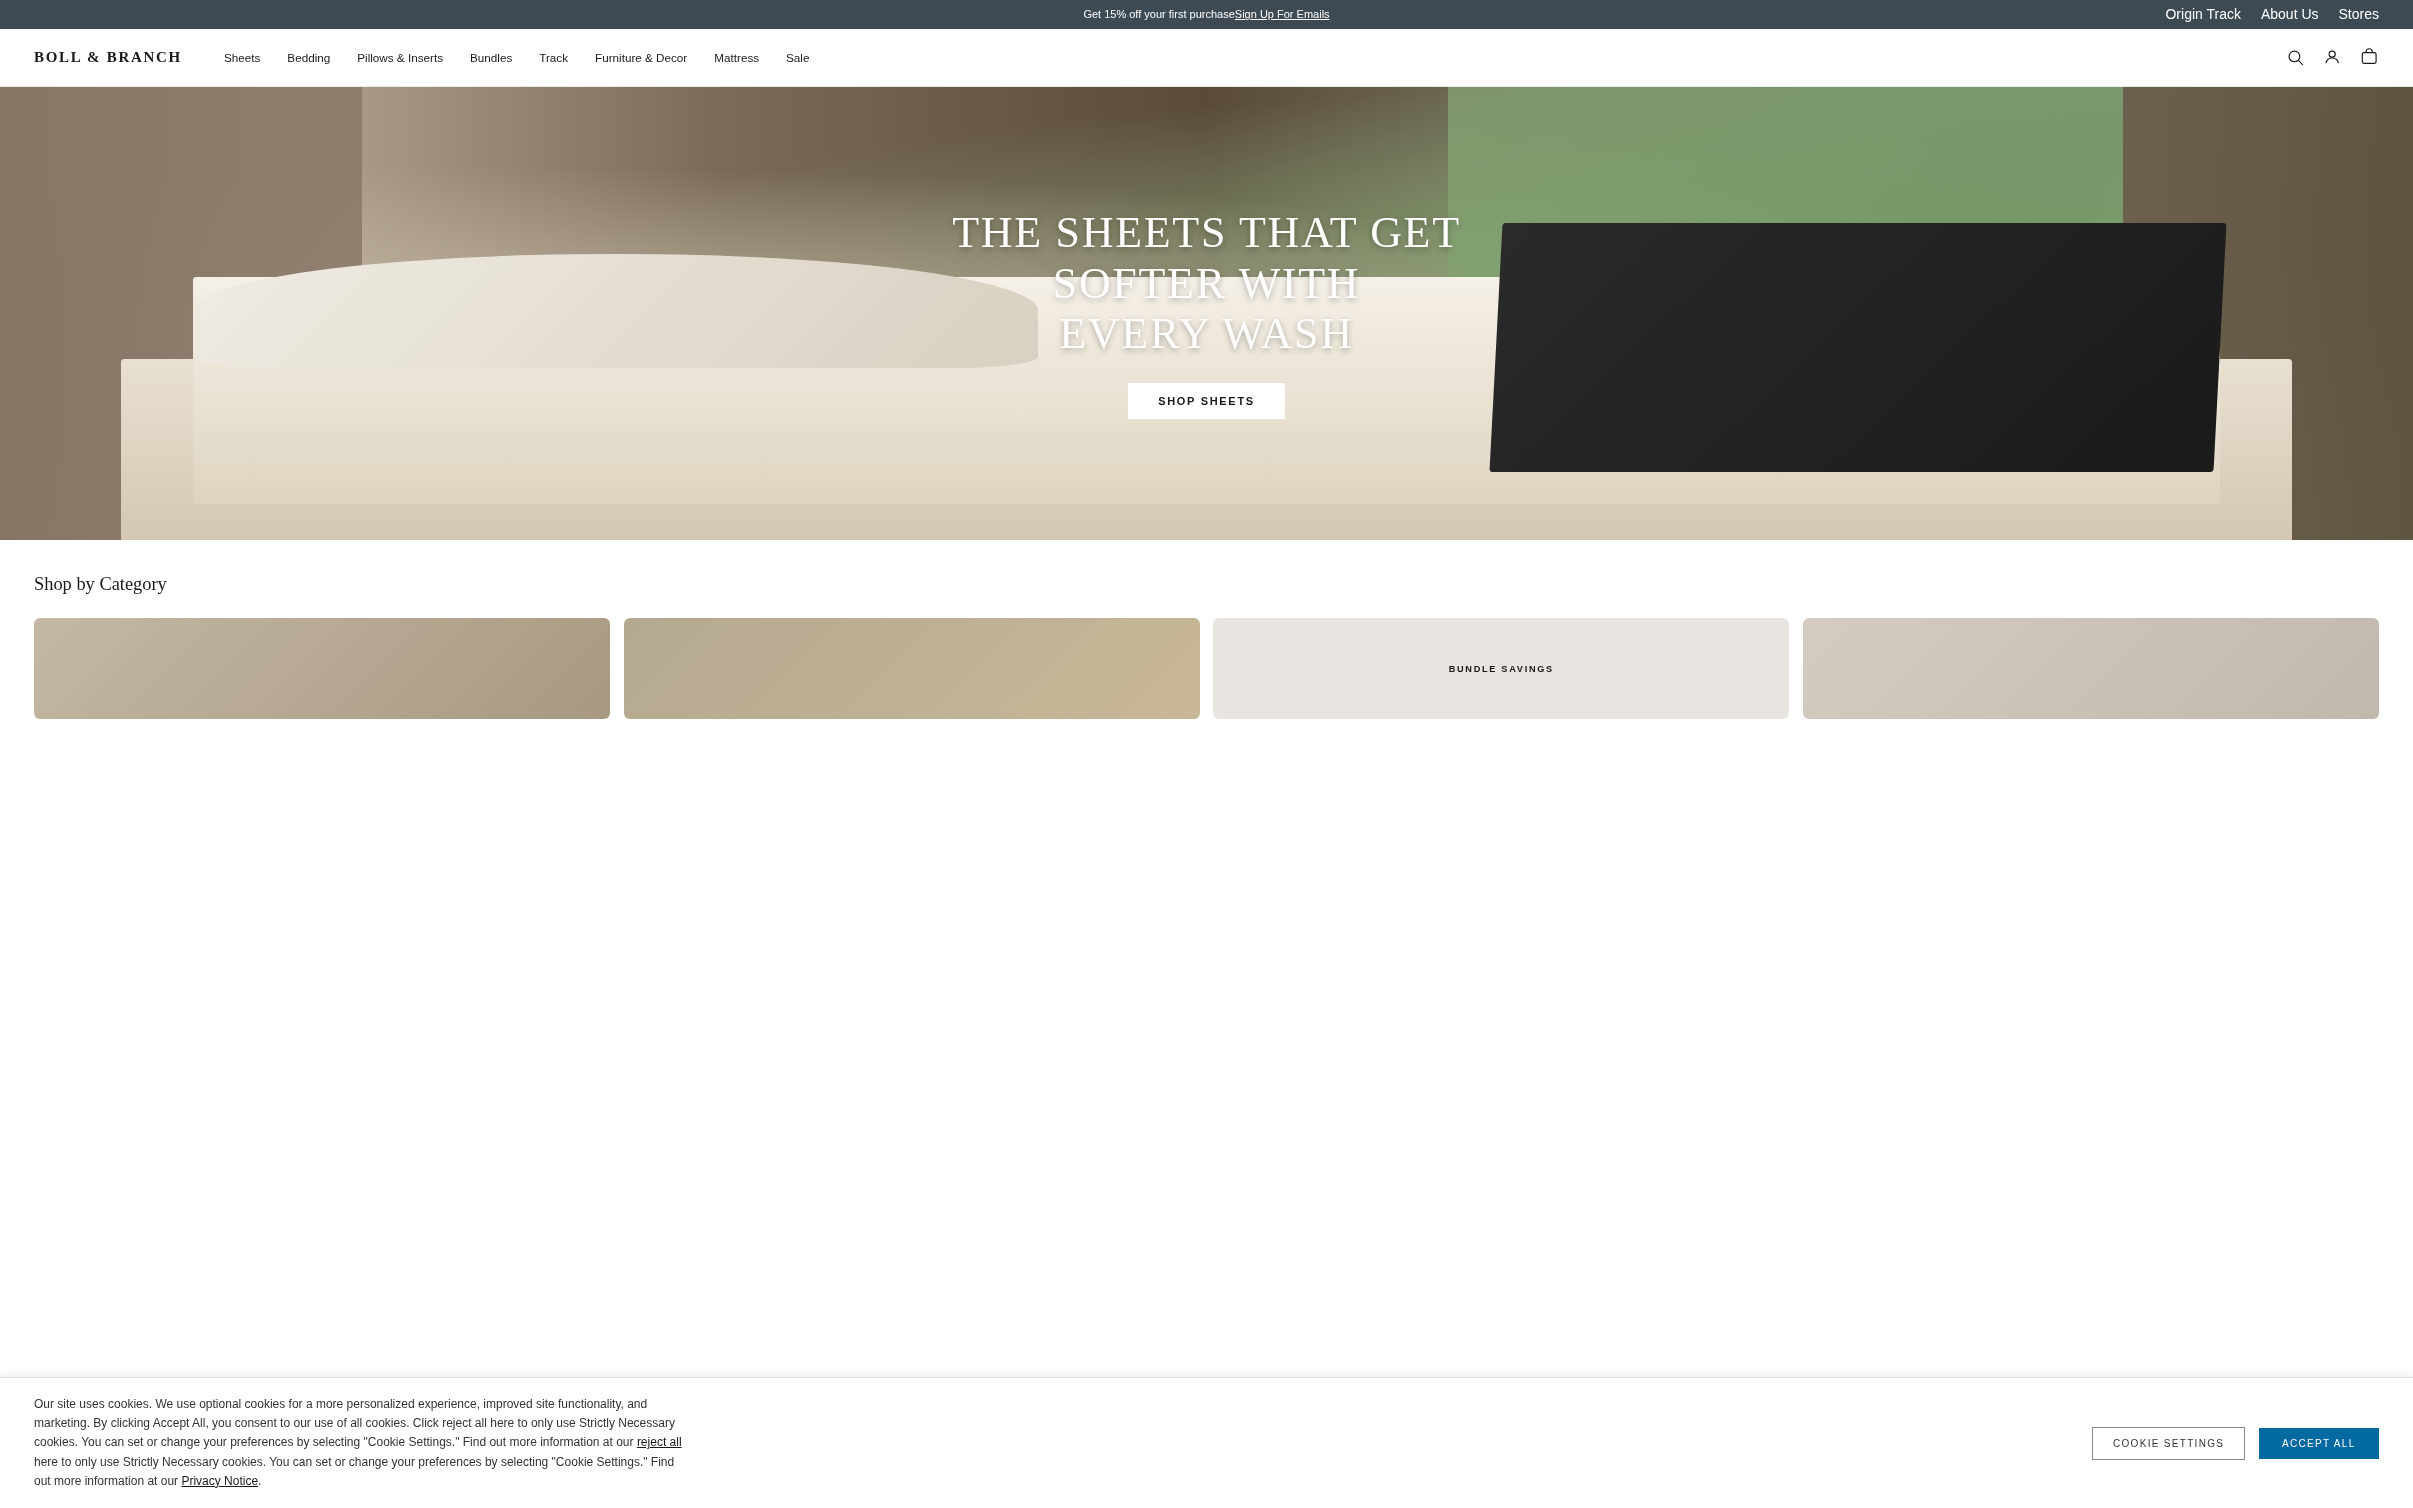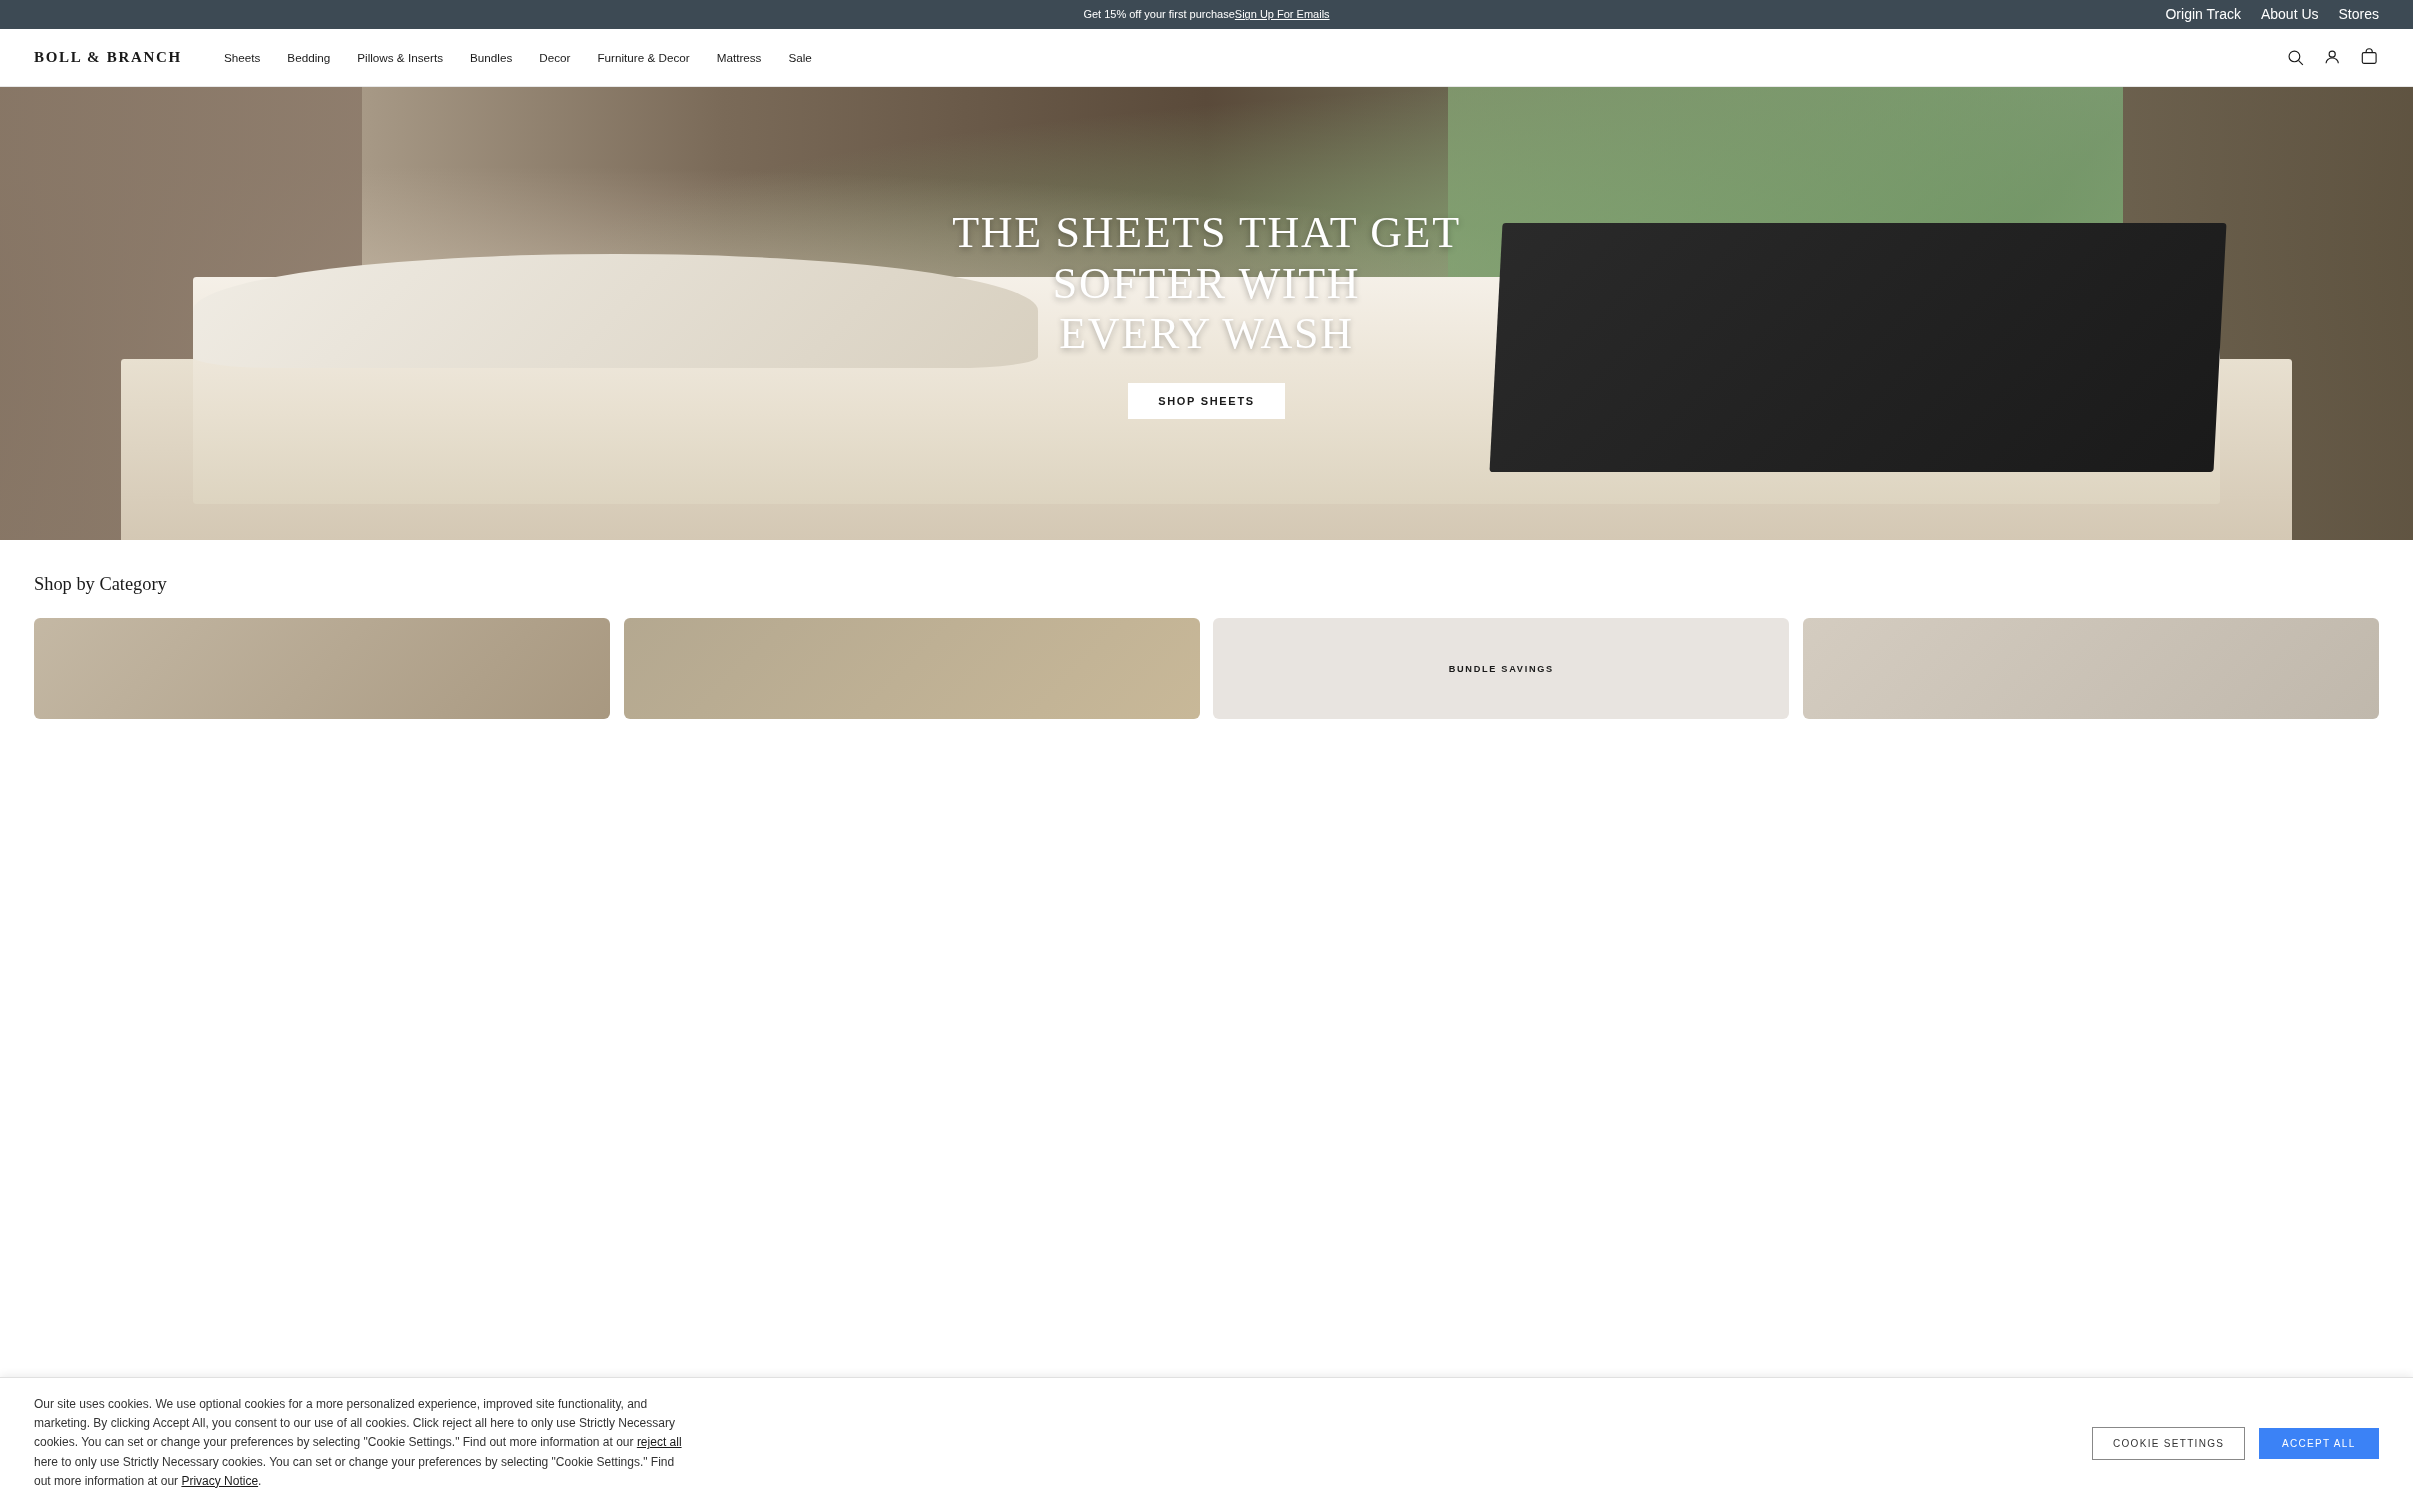--- a/index.html
+++ b/index.html
@@ -283,21 +283,21 @@
       border: 0.8px solid #888;
       padding: 10px 20px;
       font-family: Arial, sans-serif;
       font-size: 10px;
       letter-spacing: 1.3px;
       text-transform: uppercase;
       cursor: pointer;
       color: #333;
     }
     .btn-accept-all {
-      background: #3b82f6;
+      background: #0369a1;
       border: none;
       padding: 10px 23.5px;
       font-family: Arial, sans-serif;
       font-size: 10px;
       letter-spacing: 1.3px;
       text-transform: uppercase;
       cursor: pointer;
       color: #fff;
     }
 
@@ -323,21 +323,21 @@
   </div>
 </div>
 
 <nav class="nav">
   <div class="nav-logo">BOLL &amp; BRANCH</div>
   <ul class="nav-links">
     <li>Sheets</li>
     <li>Bedding</li>
     <li>Pillows &amp; Inserts</li>
     <li>Bundles</li>
-    <li>Decor</li>
+    <li>Track</li>
     <li>Furniture &amp; Decor</li>
     <li>Mattress</li>
     <li>Sale</li>
   </ul>
   <div class="nav-icons">
     <div class="nav-icon">
       <svg class="icon-svg" viewBox="0 0 24 24">
         <circle cx="11" cy="11" r="7"></circle>
         <line x1="16.5" y1="16.5" x2="22" y2="22"></line>
       </svg>

